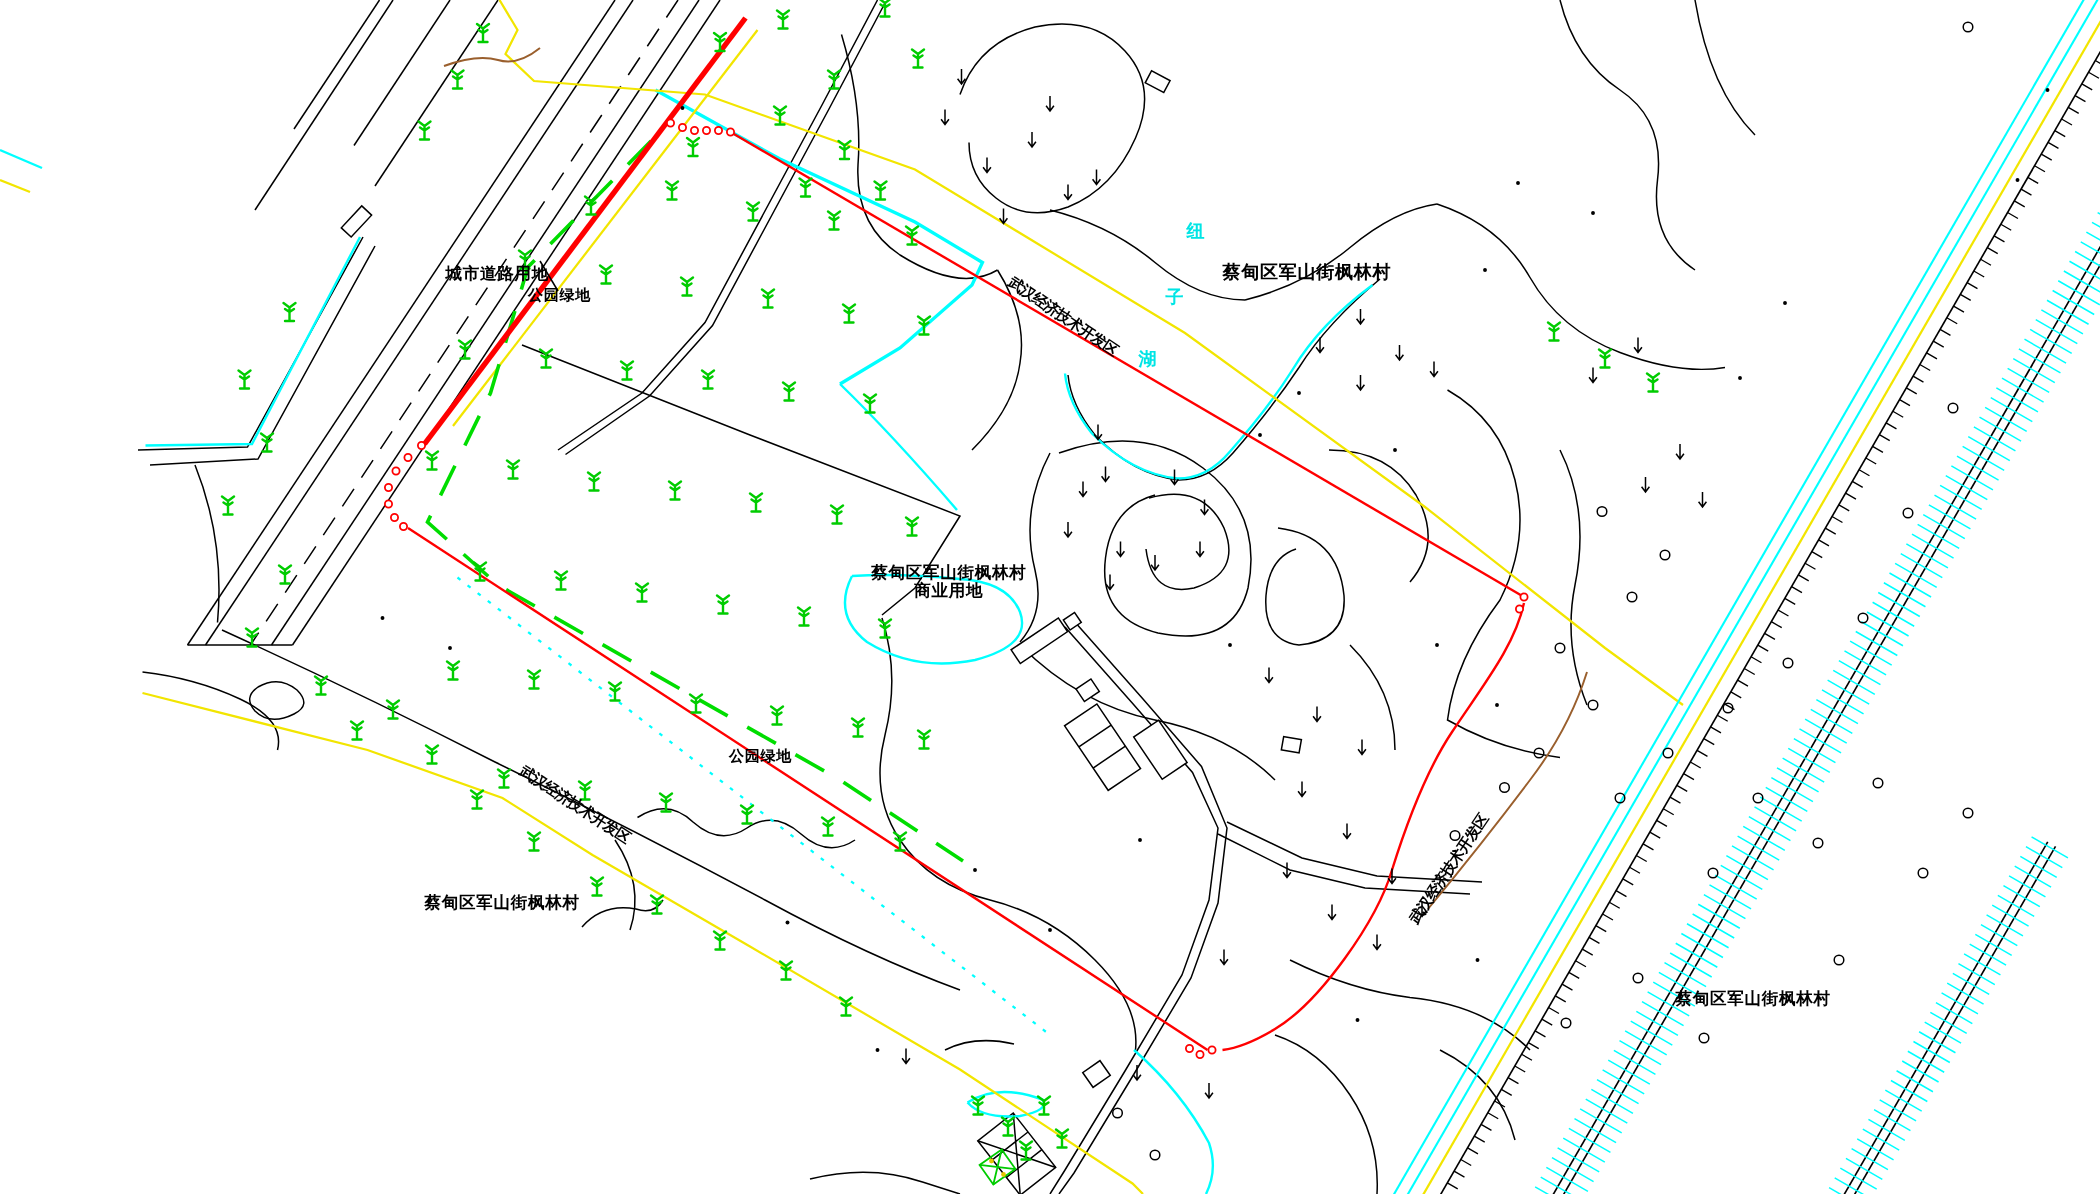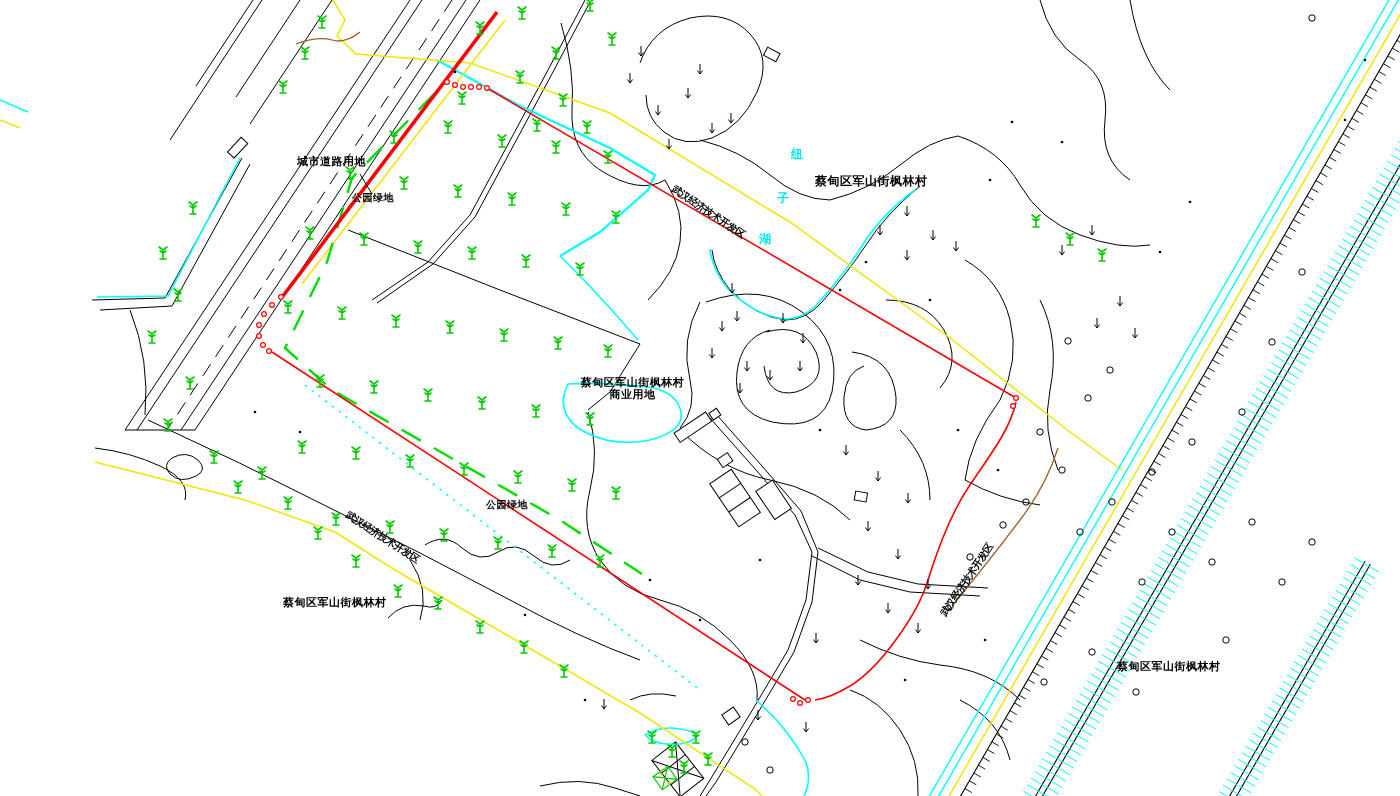--- a/index.html
+++ b/index.html
@@ -385,21 +385,21 @@
         <use href="#sym-dot" x="1365" y="60"></use>
       </g>
   <g id="ydots-layer">
         <use href="#sym-ydot" x="661" y="774"></use>
         <use href="#sym-ydot" x="669" y="783"></use>
       </g>
 
   <path d="M360,174 L372,194" stroke="#000" stroke-width="1"></path>
 </svg>
 
-<div class="lbl" style="left:297px;top:155px;">城市道路用地</div>
+<div class="lbl" style="left:297px;top:177px;">城市道路用地</div>
 <div class="lbl small" style="left:352px;top:192px;">公园绿地</div>
 <div class="lbl" style="left:815px;top:175px;font-size:12px;">蔡甸区军山街枫林村</div>
 
 <div class="lbl center" style="left:570px;top:376px;width:125px;">
   <div>蔡甸区军山街枫林村</div>
   <div>商业用地</div>
 </div>
 
 <div class="lbl small" style="left:486px;top:499px;">公园绿地</div>
 <div class="lbl" style="left:283px;top:596px;">蔡甸区军山街枫林村</div>

